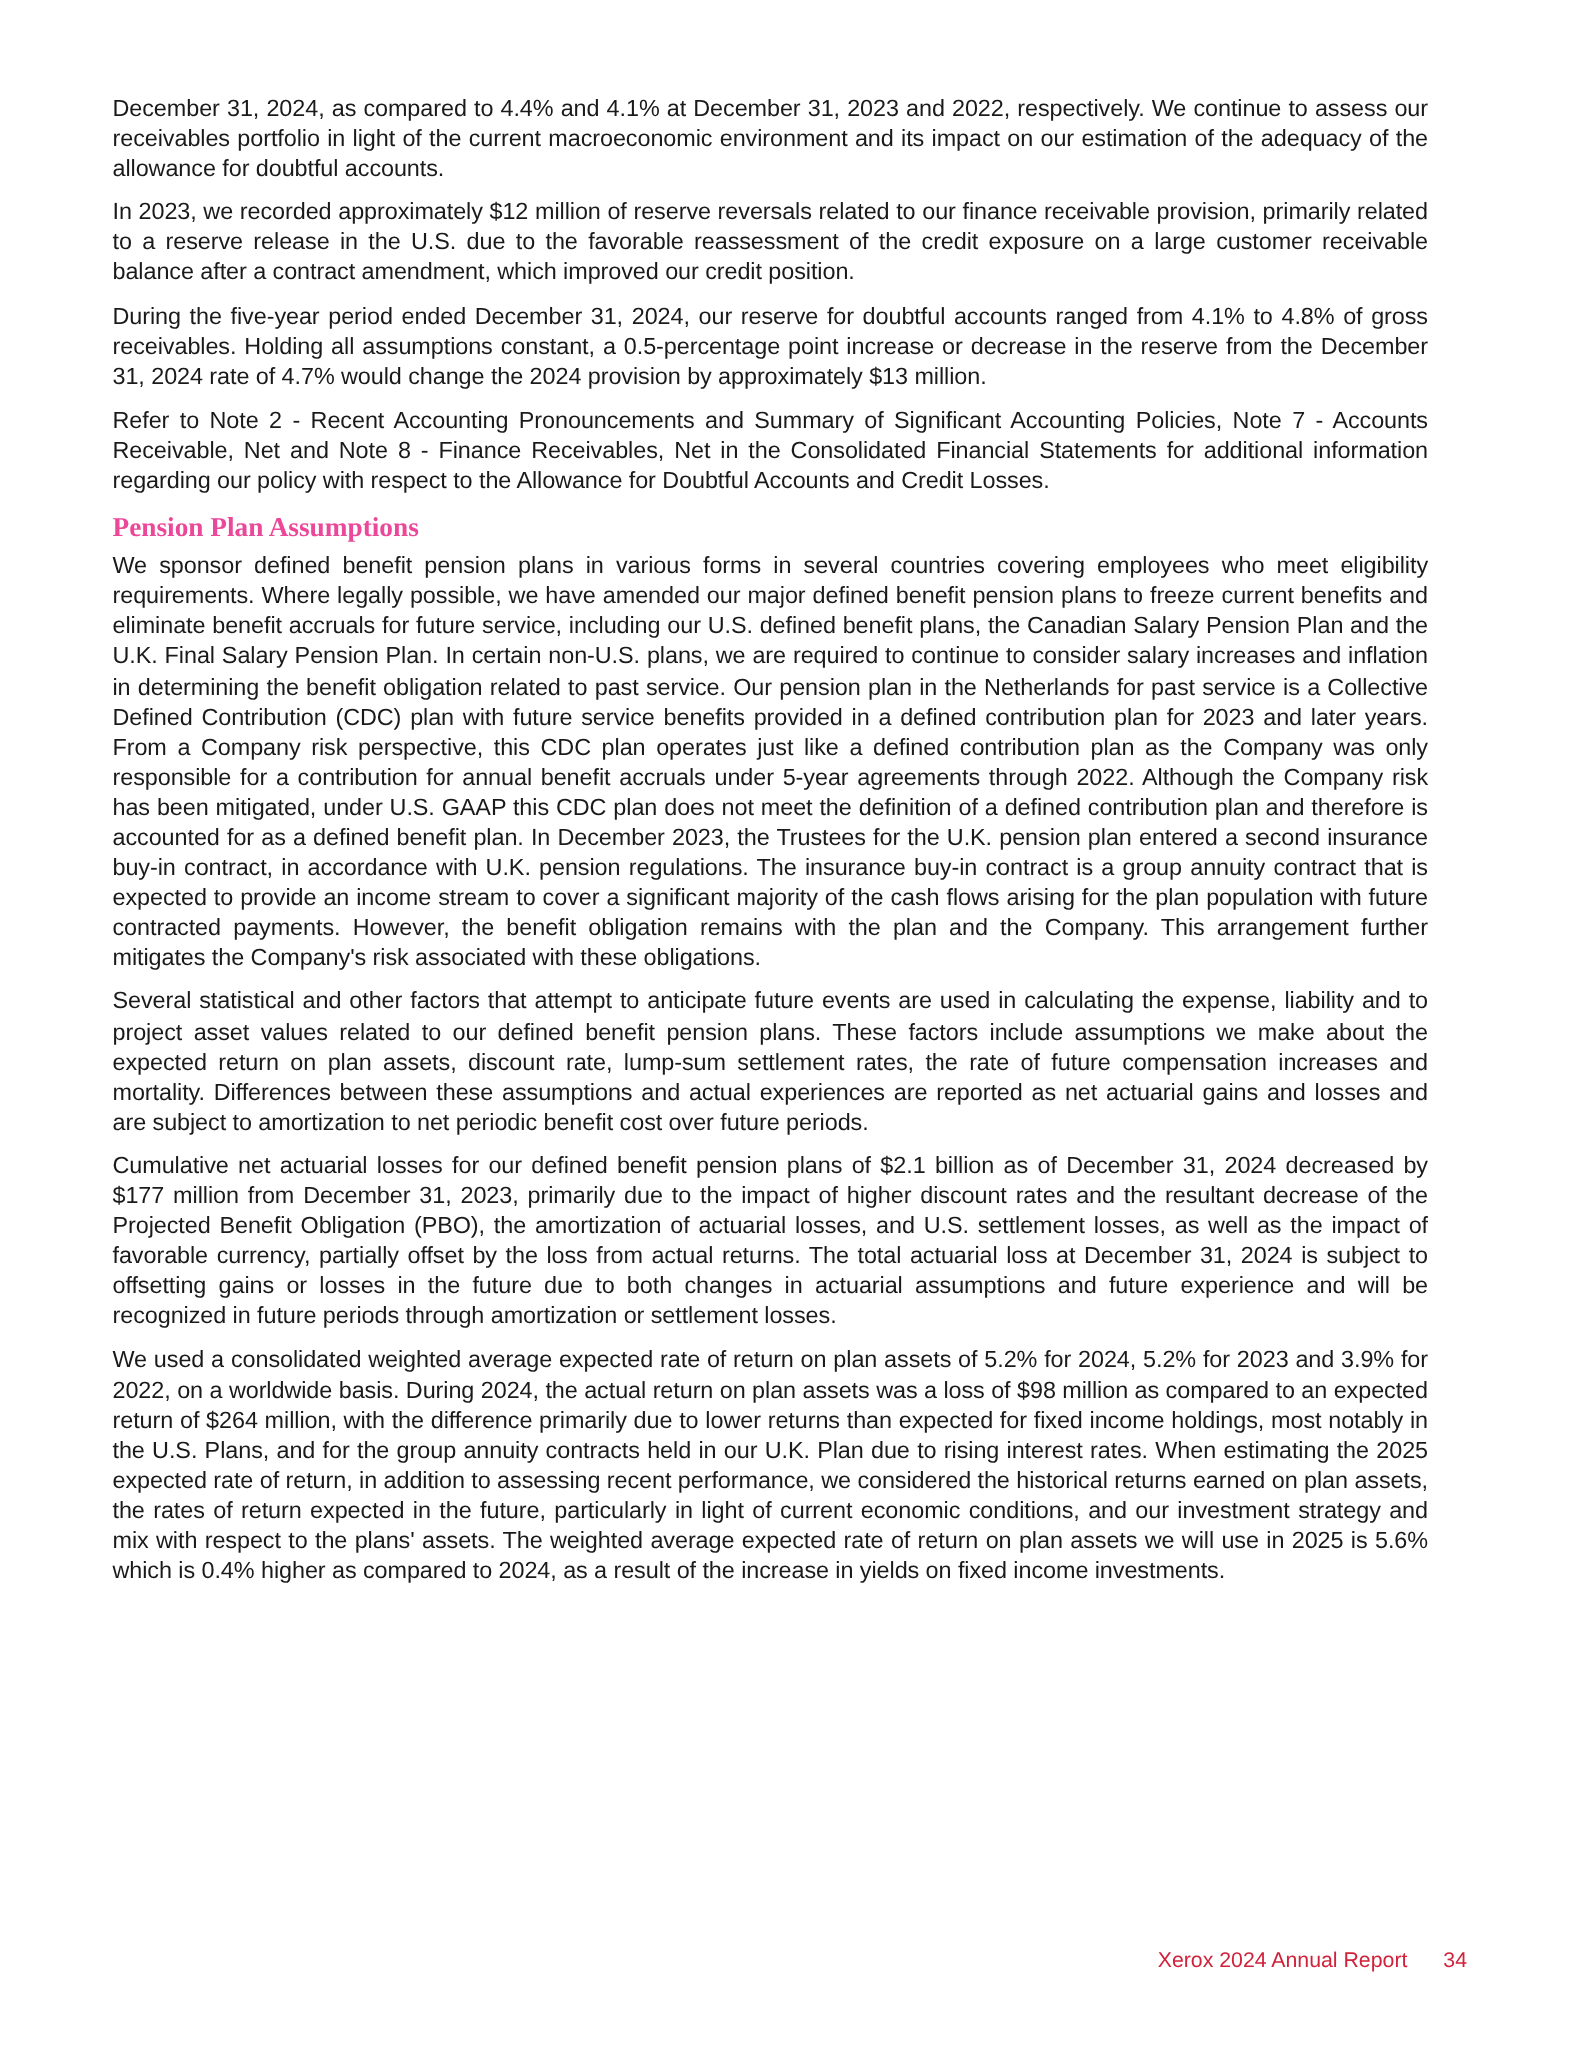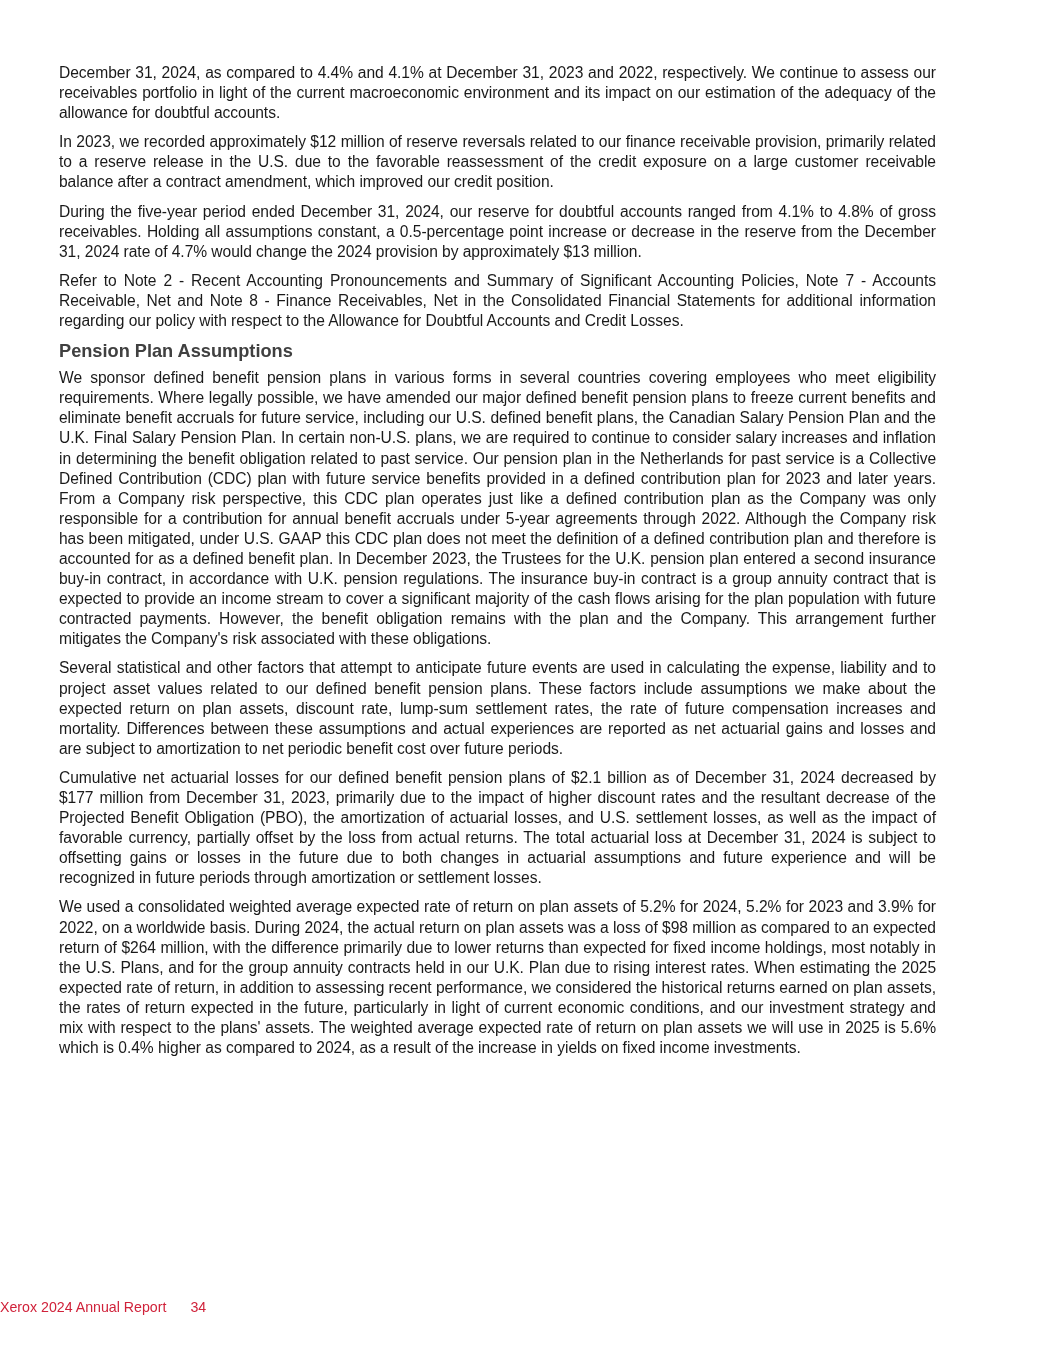--- a/index.html
+++ b/index.html
@@ -10,43 +10,45 @@
     body {
       width: 1048px;
       height: 1365px;
       position: relative;
       overflow: hidden;
       font-family: "Liberation Sans", sans-serif;
       color: #1a1a1a;
     }
     .page {
       position: absolute;
-      left: 59px;
+      left: 75px;
       top: 63px;
       width: 877px;
     }
     .para {
       font-size: 15.6px;
       line-height: 20.1px;
       text-align: justify;
       margin: 0 0 9px 0;
       letter-spacing: -0.05px;
     }
     .section-heading {
-      color: #404040;
+      color: #ec4899;
       font-size: 18.2px;
       font-weight: bold;
       margin: 9px 0 6px 0;
       line-height: 22px;
+      font-family: Liberation Serif, serif;
     }
     .footer {
       position: absolute;
       top: 1299px;
       left: 0;
       width: 978px;
+      text-align: right;
       font-size: 14.2px;
       color: #d0223a;
     }
     .footer .report-title {
       margin-right: 20px;
     }
   </style>
 </head>
 <body>
 

